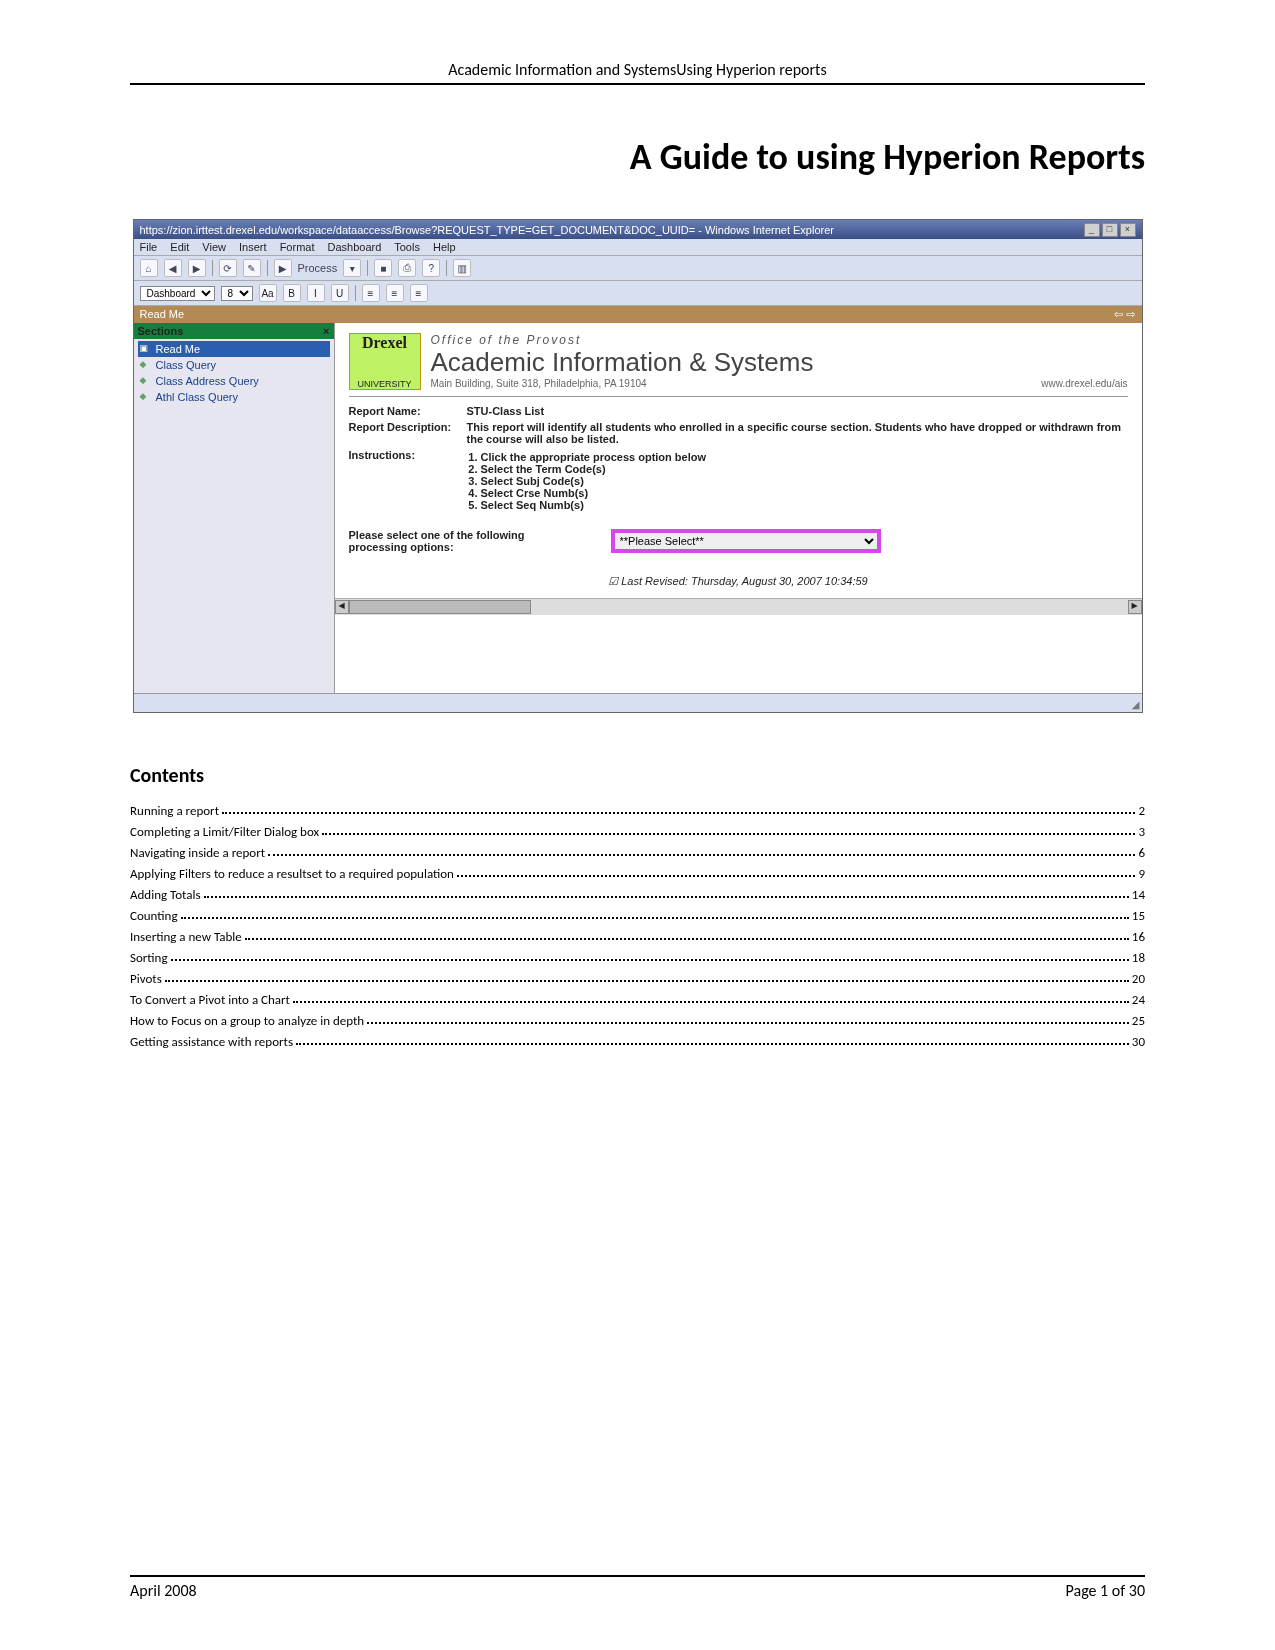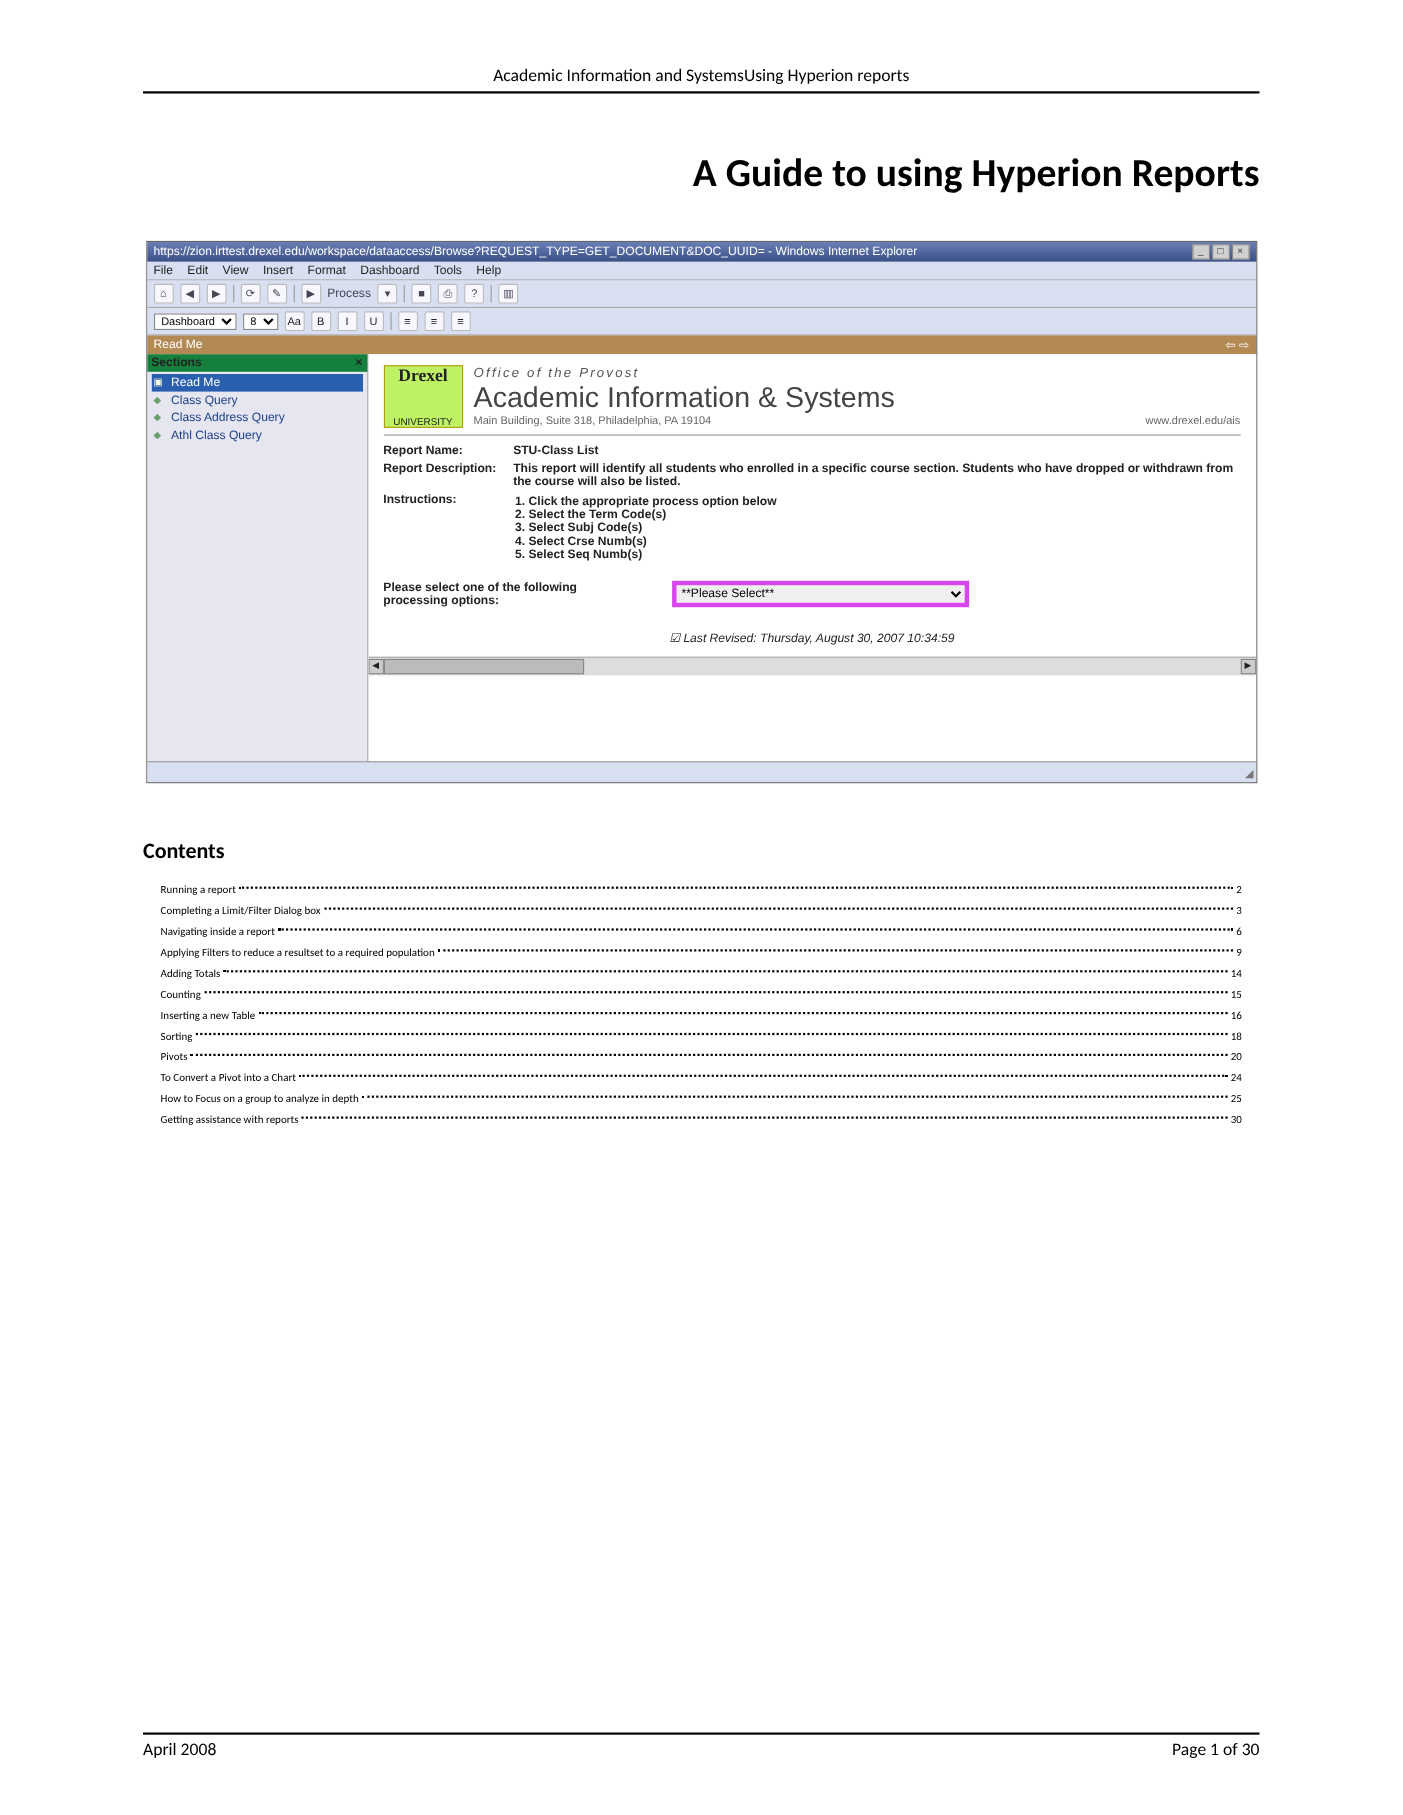--- a/index.html
+++ b/index.html
@@ -138,23 +138,23 @@
   .scroll-h .arrow { position:absolute; top:1px; width:12px; height:12px; background:#ccc; border:1px solid #888; text-align:center; line-height:10px; font-size:8px; }
   .scroll-h .arrow.l { left:0; }
   .scroll-h .arrow.r { right:0; }
   .statusbar { height:18px; background:#d8dff0; border-top:1px solid #999; position:relative; }
   .statusbar .grip { position:absolute; right:2px; bottom:2px; font-size:10px; color:#777; }
 
   
   .contents-head { font-size:20px; font-weight:bold; margin-top:30px; margin-bottom:16px; }
   .toc-line {
     display:flex;
-    align-items:center;
-    font-size:10px;
-    margin:6px 16px;
+    align-items:flex-end;
+    font-size:13px;
+    margin:6px 0;
   }
   .toc-line .txt { white-space:nowrap; }
   .toc-line .dots {
     flex:1;
     border-bottom:2px dotted #000;
     margin:0 3px 4px 3px;
     height:0;
   }
   .toc-line .pg { white-space:nowrap; }
 

